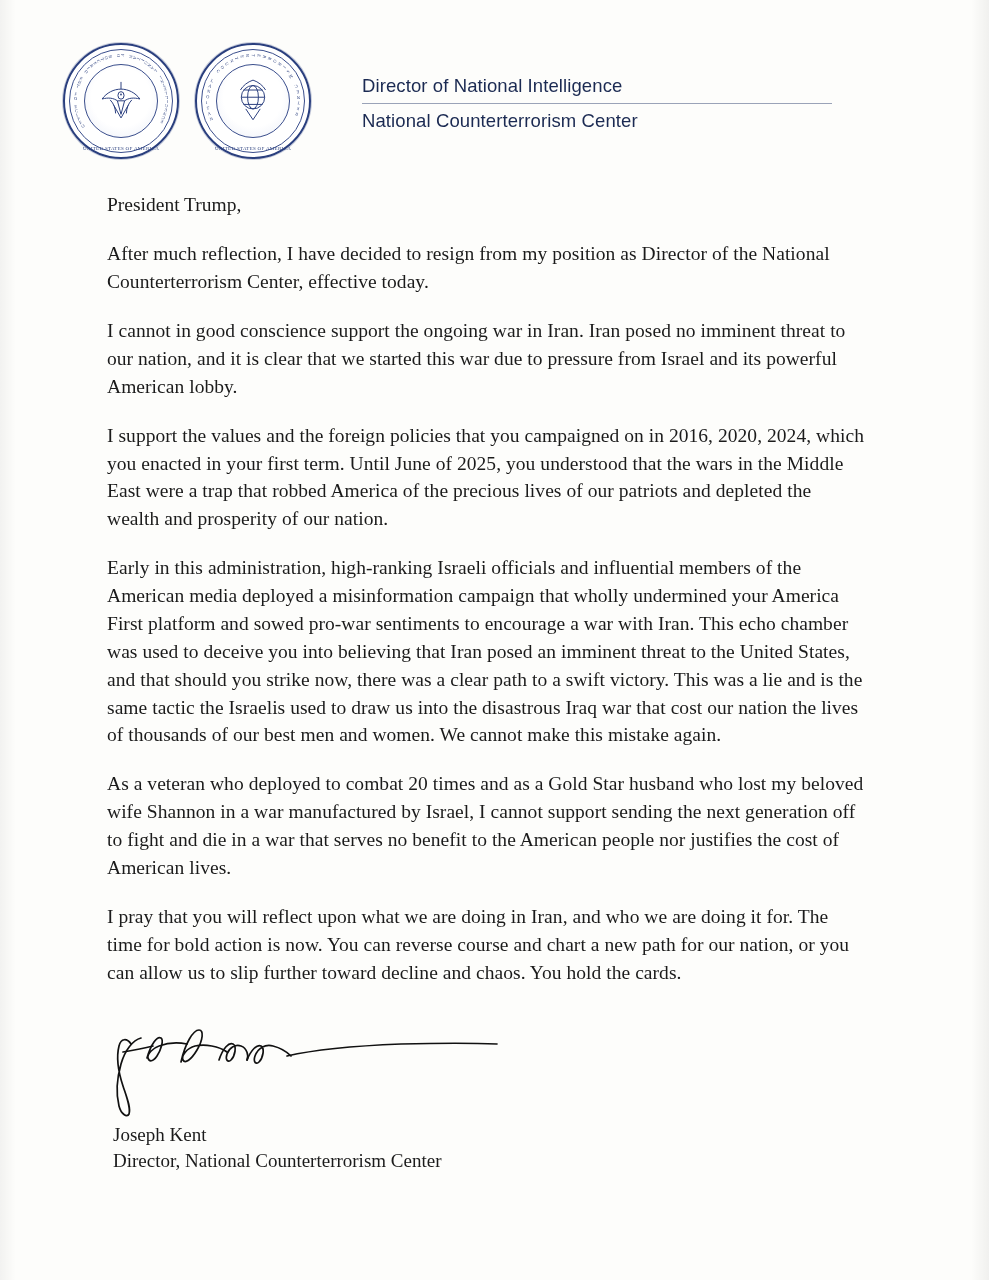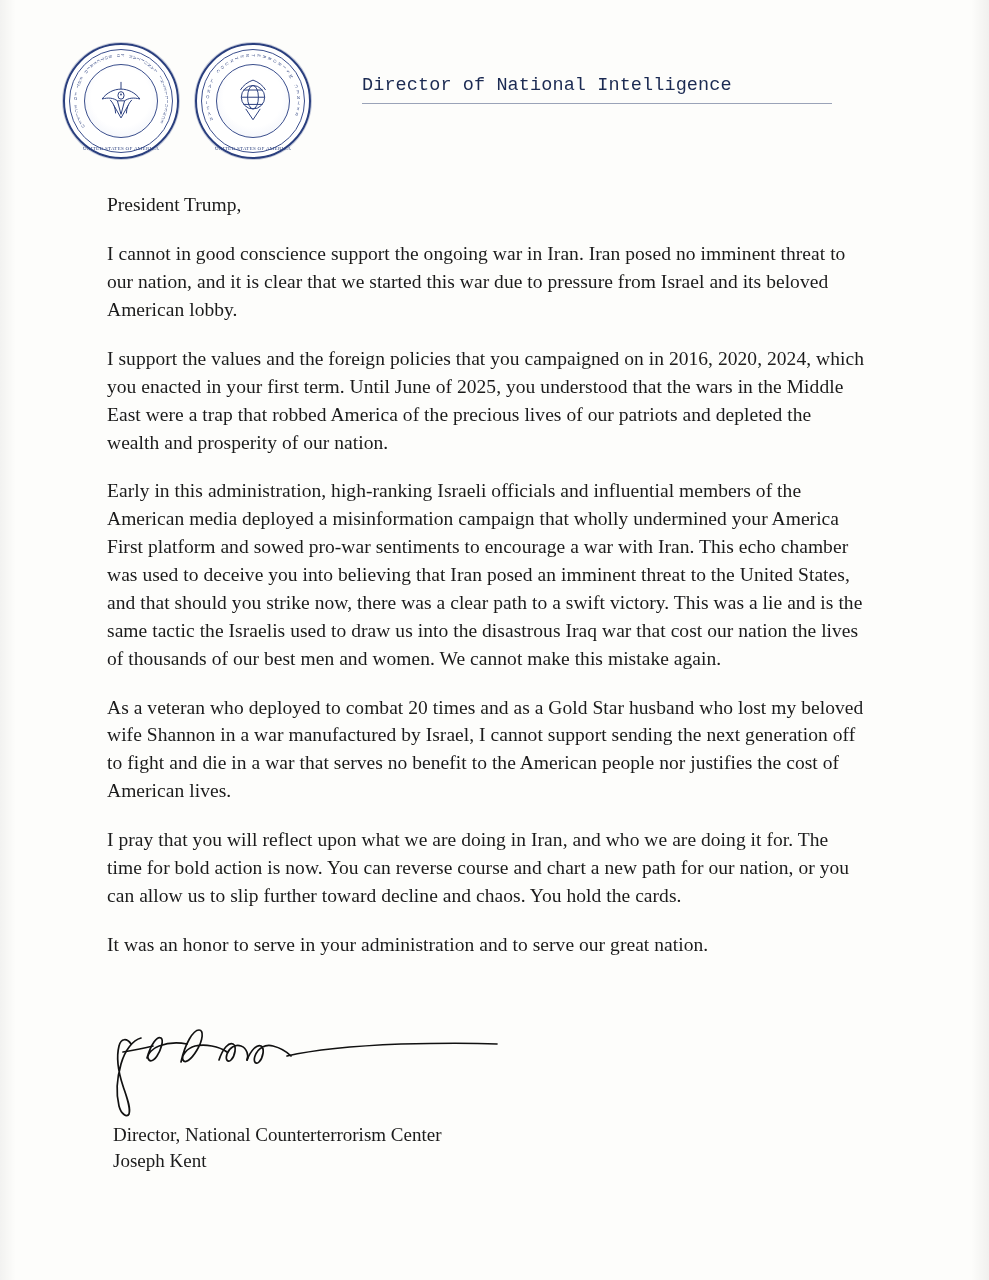--- a/index.html
+++ b/index.html
@@ -116,21 +116,21 @@
     color: #2a3f7e;
     font-family: "Liberation Serif", serif;
   }
 
   .titles {
     margin-left: 50px;
     padding-top: 32px;
     width: 470px;
   }
   .title-line {
-    font-family: Liberation Mono, monospace;
+    font-family: Liberation Sans, sans-serif;
     font-size: 18.5px;
     color: #1b2a52;
     letter-spacing: 0.1px;
     line-height: 1.55;
   }
   .title-rule {
     height: 1px;
     background: #9aa3b8;
     margin-top: 2px;
     margin-bottom: 3px;
@@ -307,45 +307,46 @@
           </g>
         </svg>
         <div class="seal-caption">UNITED STATES OF AMERICA</div>
       </div>
 
     </div>
 
     <div class="titles">
       <div class="title-line">Director of National Intelligence</div>
       <div class="title-rule"></div>
+      <div class="title-line">National Counterterrorism Center</div>
     </div>
 
   </div>
 
   <div class="letter-body">
     <div class="salutation">President Trump,</div>
-    <p class="para">I cannot in good conscience support the ongoing war in Iran. Iran posed no imminent threat to our nation, and it is clear that we started this war due to pressure from Israel and its beloved American lobby.</p>
+    <p class="para">After much reflection, I have decided to resign from my position as Director of the National Counterterrorism Center, effective today.</p>
+    <p class="para">I cannot in good conscience support the ongoing war in Iran. Iran posed no imminent threat to our nation, and it is clear that we started this war due to pressure from Israel and its powerful American lobby.</p>
     <p class="para">I support the values and the foreign policies that you campaigned on in 2016, 2020, 2024, which you enacted in your first term. Until June of 2025, you understood that the wars in the Middle East were a trap that robbed America of the precious lives of our patriots and depleted the wealth and prosperity of our nation.</p>
     <p class="para">Early in this administration, high-ranking Israeli officials and influential members of the American media deployed a misinformation campaign that wholly undermined your America First platform and sowed pro-war sentiments to encourage a war with Iran. This echo chamber was used to deceive you into believing that Iran posed an imminent threat to the United States, and that should you strike now, there was a clear path to a swift victory. This was a lie and is the same tactic the Israelis used to draw us into the disastrous Iraq war that cost our nation the lives of thousands of our best men and women. We cannot make this mistake again.</p>
     <p class="para">As a veteran who deployed to combat 20 times and as a Gold Star husband who lost my beloved wife Shannon in a war manufactured by Israel, I cannot support sending the next generation off to fight and die in a war that serves no benefit to the American people nor justifies the cost of American lives.</p>
     <p class="para">I pray that you will reflect upon what we are doing in Iran, and who we are doing it for. The time for bold action is now. You can reverse course and chart a new path for our nation, or you can allow us to slip further toward decline and chaos. You hold the cards.</p>
-    <p class="para">It was an honor to serve in your administration and to serve our great nation.</p>
   </div>
 
   <div class="signature-block">
     <svg class="signature-svg" width="420" height="118" viewBox="0 0 420 118">
       <g fill="none" stroke="#111111" stroke-width="1.7" stroke-linecap="round">
         <path d="M30 44 C26 38 20 38 18 46 C15 58 18 74 22 86 C26 98 30 108 28 114 C26 118 20 114 18 106 C15 94 16 78 20 64 C24 50 32 40 40 38"></path>
         <path d="M22 52 C34 50 44 48 52 46"></path>
         <path d="M46 58 C50 44 56 36 60 38 C63 40 60 50 56 56 C52 62 48 62 47 58 C46 54 52 48 58 46 C66 43 76 42 86 44"></path>
         <path d="M80 62 C84 44 92 30 98 30 C103 30 102 40 96 50 C90 60 84 64 82 60 C80 56 86 48 94 46 C104 44 118 46 126 52"></path>
         <path d="M118 60 C122 48 128 42 132 44 C136 46 134 56 130 60 C127 63 124 60 126 54 C128 48 134 44 140 46 C146 48 148 56 146 60"></path>
         <path d="M146 60 C150 50 156 44 160 46 C164 48 162 58 158 62 C155 65 152 62 154 56 C157 48 164 44 172 46 C180 48 186 52 190 56"></path>
         <path d="M186 56 C212 50 250 46 300 44 C340 43 372 43 396 44"></path>
       </g>
     </svg>
     <div class="signer">
+      <div>Joseph Kent</div>
       <div>Director, National Counterterrorism Center</div>
-      <div>Joseph Kent</div>
     </div>
   </div>
 
 </div>
 
 </body></html>

